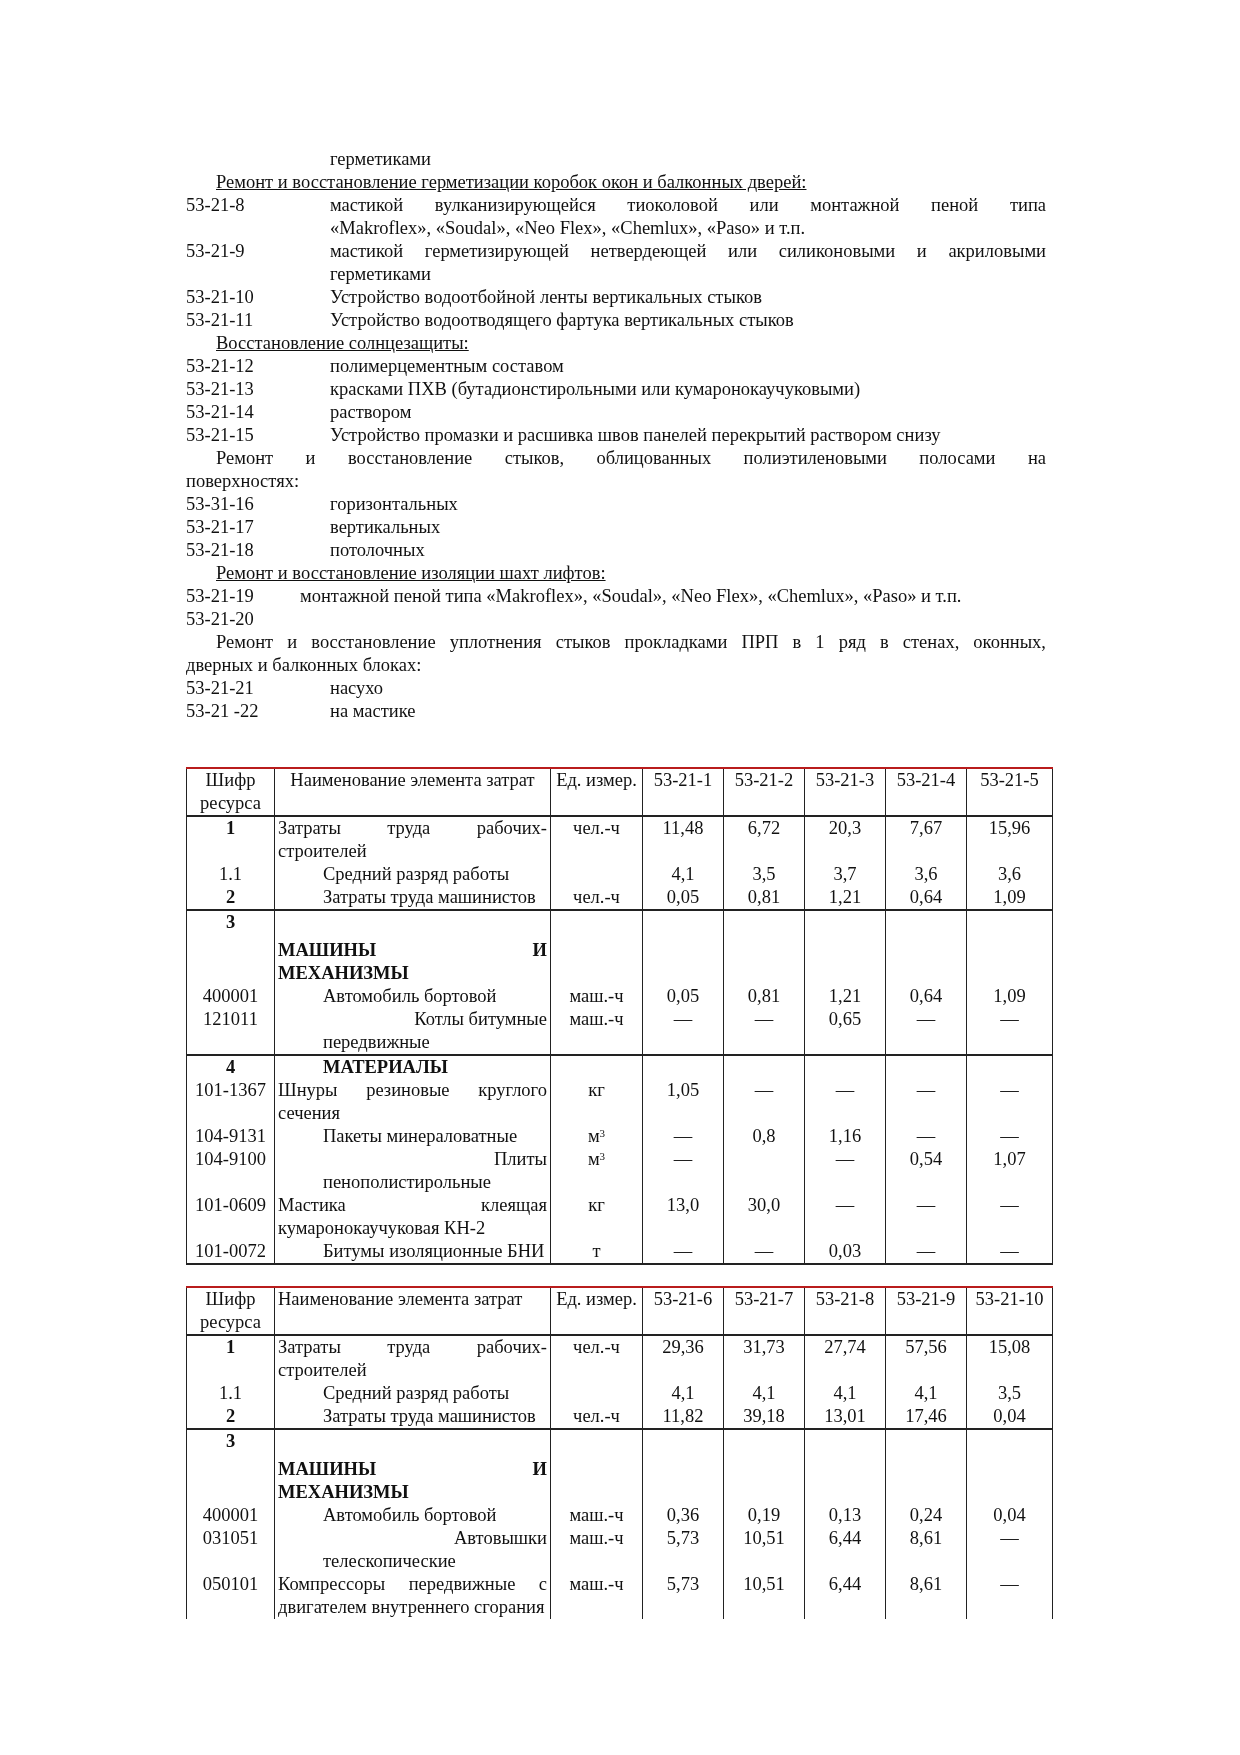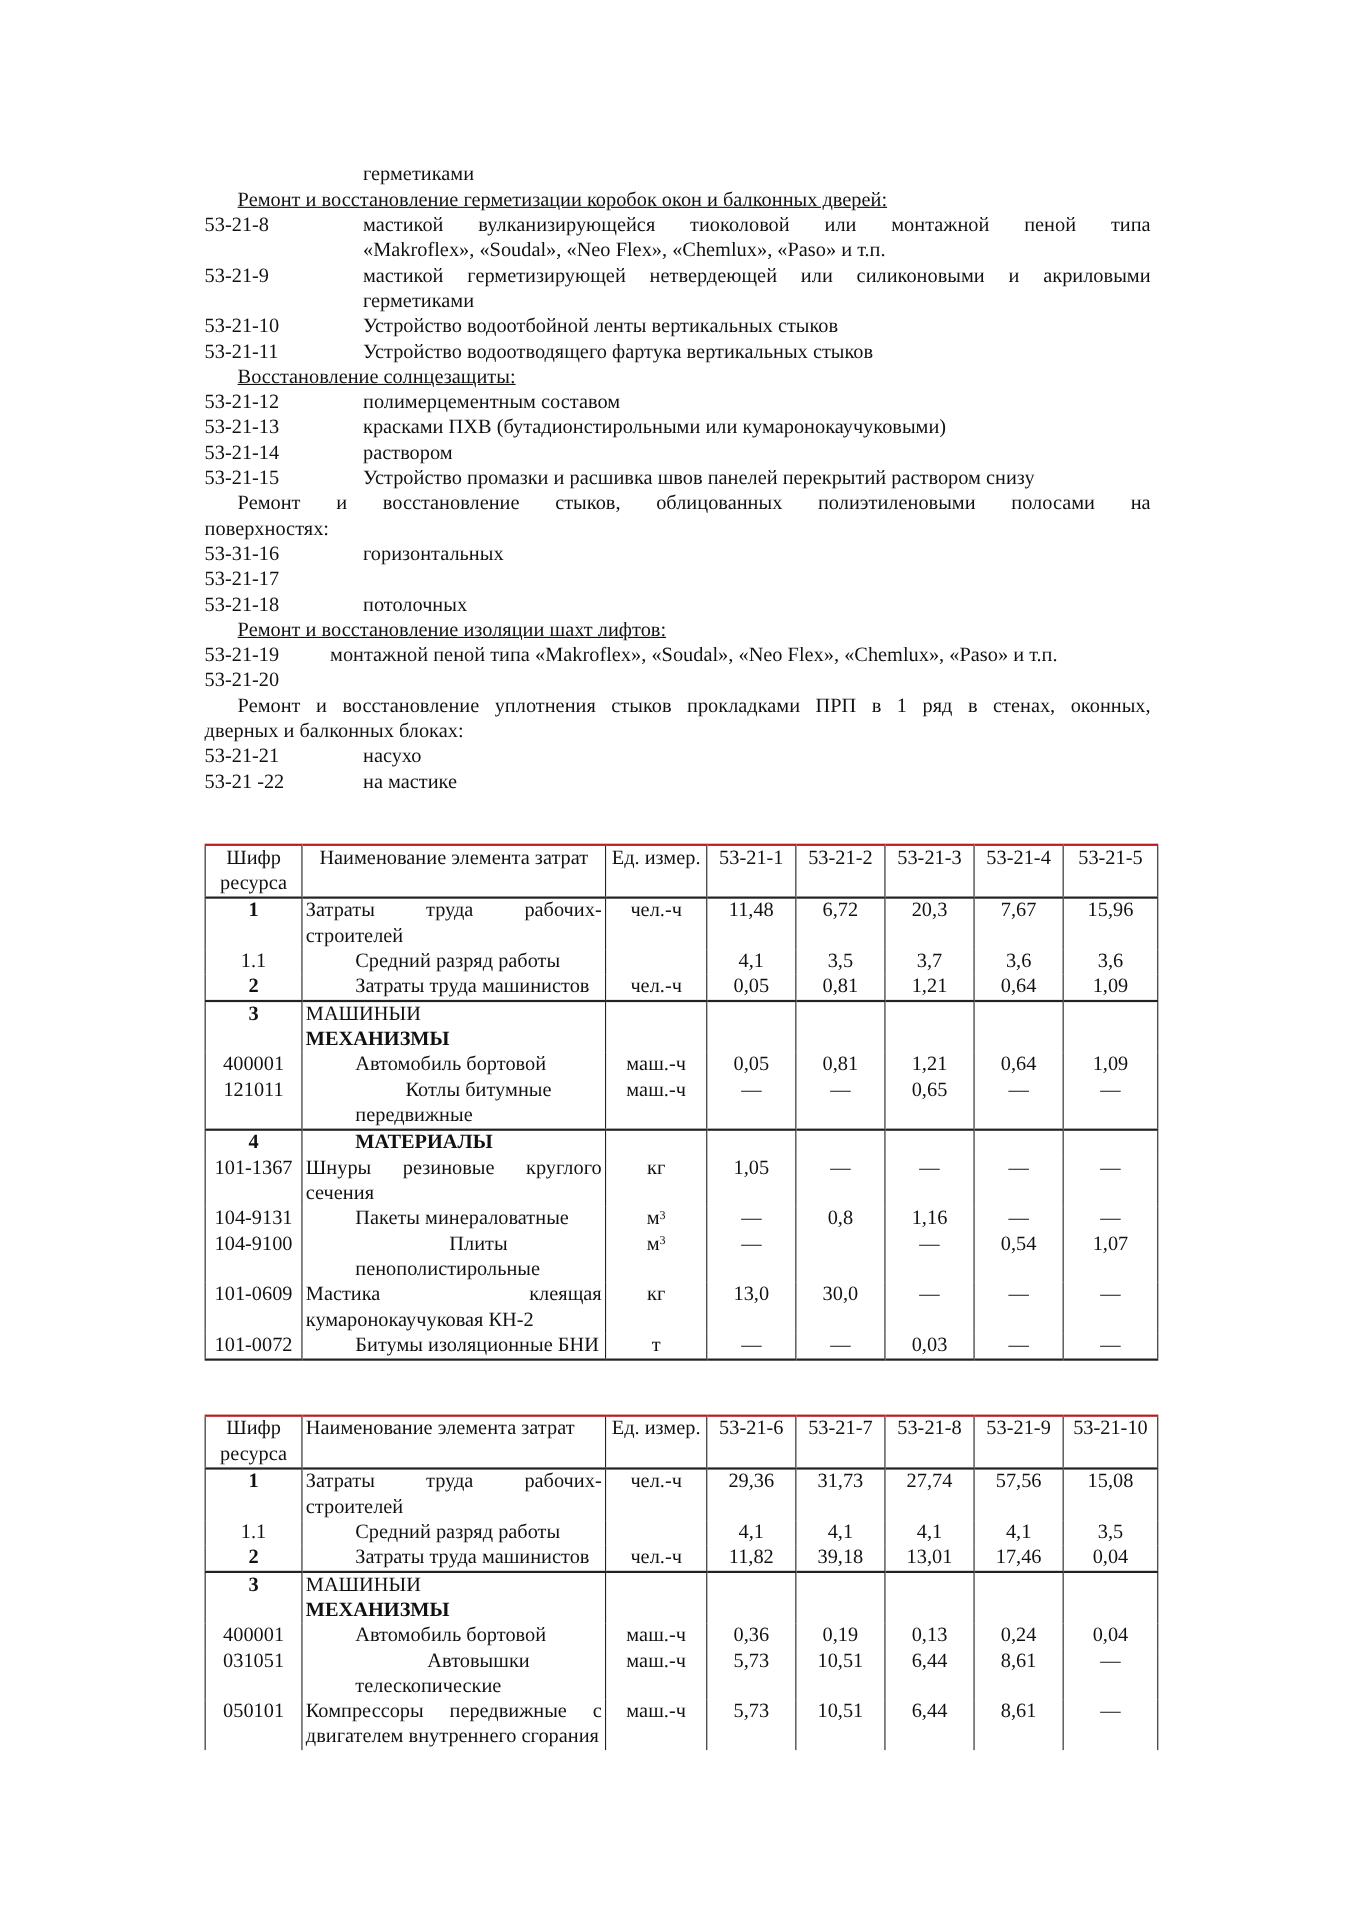--- a/index.html
+++ b/index.html
@@ -25,24 +25,24 @@
   }
   table.res td, table.res th {
     border-left: 1.5px solid #222; border-right: 1.5px solid #222;
     padding: 0 3px; vertical-align: top; font-weight: normal;
   }
   table.res th { border-top: 2px solid #b91c1c; border-bottom: 2.5px solid #222; text-align: center; }
   table.res tr.group-start td { border-top: 2.5px solid #222; }
   table.res tr.last td { border-bottom: 2.5px solid #222; }
   table.res td.c { text-align: center; }
   table.res td.name { text-align: justify; text-align-last: left; }
-  table.res td.name.hl { text-align: center; padding-left: 48px; }
+  table.res td.name.hl { text-align: right; padding-left: 48px; }
   table.res td.bold { font-weight: bold; }
   .sup { font-size: 11px; vertical-align: top; position: relative; top: -3px; }
-  .bold-justify { display: flex; font-weight: normal; }
+  .bold-justify { display: flex; justify-content: space-between; font-weight: bold; margin-top: 28px; }
 </style>
 </head>
 <body>
 
 <div class="page">
   <div class="line"><span class="indent-only">герметиками</span></div>
   <div class="line para left">Ремонт и восстановление герметизации коробок окон и балконных дверей:</div>
 
   <div class="line wrap">
     <span class="code">53-21-8</span>
@@ -82,20 +82,21 @@
   </div>
 
   <div class="line para justify-line">Ремонт и восстановление стыков, облицованных полиэтиленовыми полосами на</div>
   <div class="line">поверхностях:</div>
   <div class="line">
     <span class="code">53-31-16</span>
     <div class="desc">горизонтальных</div>
   </div>
   <div class="line">
     <span class="code">53-21-17</span>
+    <div class="desc">вертикальных</div>
   </div>
   <div class="line">
     <span class="code">53-21-18</span>
     <div class="desc">потолочных</div>
   </div>
 
   <div class="line para left">Ремонт и восстановление изоляции шахт лифтов:</div>
   <div class="line">
     <span class="code">53-21-19</span>
     <div class="desc narrow">монтажной пеной типа «Makroflex», «Soudal», «Neo Flex», «Chemlux», «Paso» и т.п.</div>

